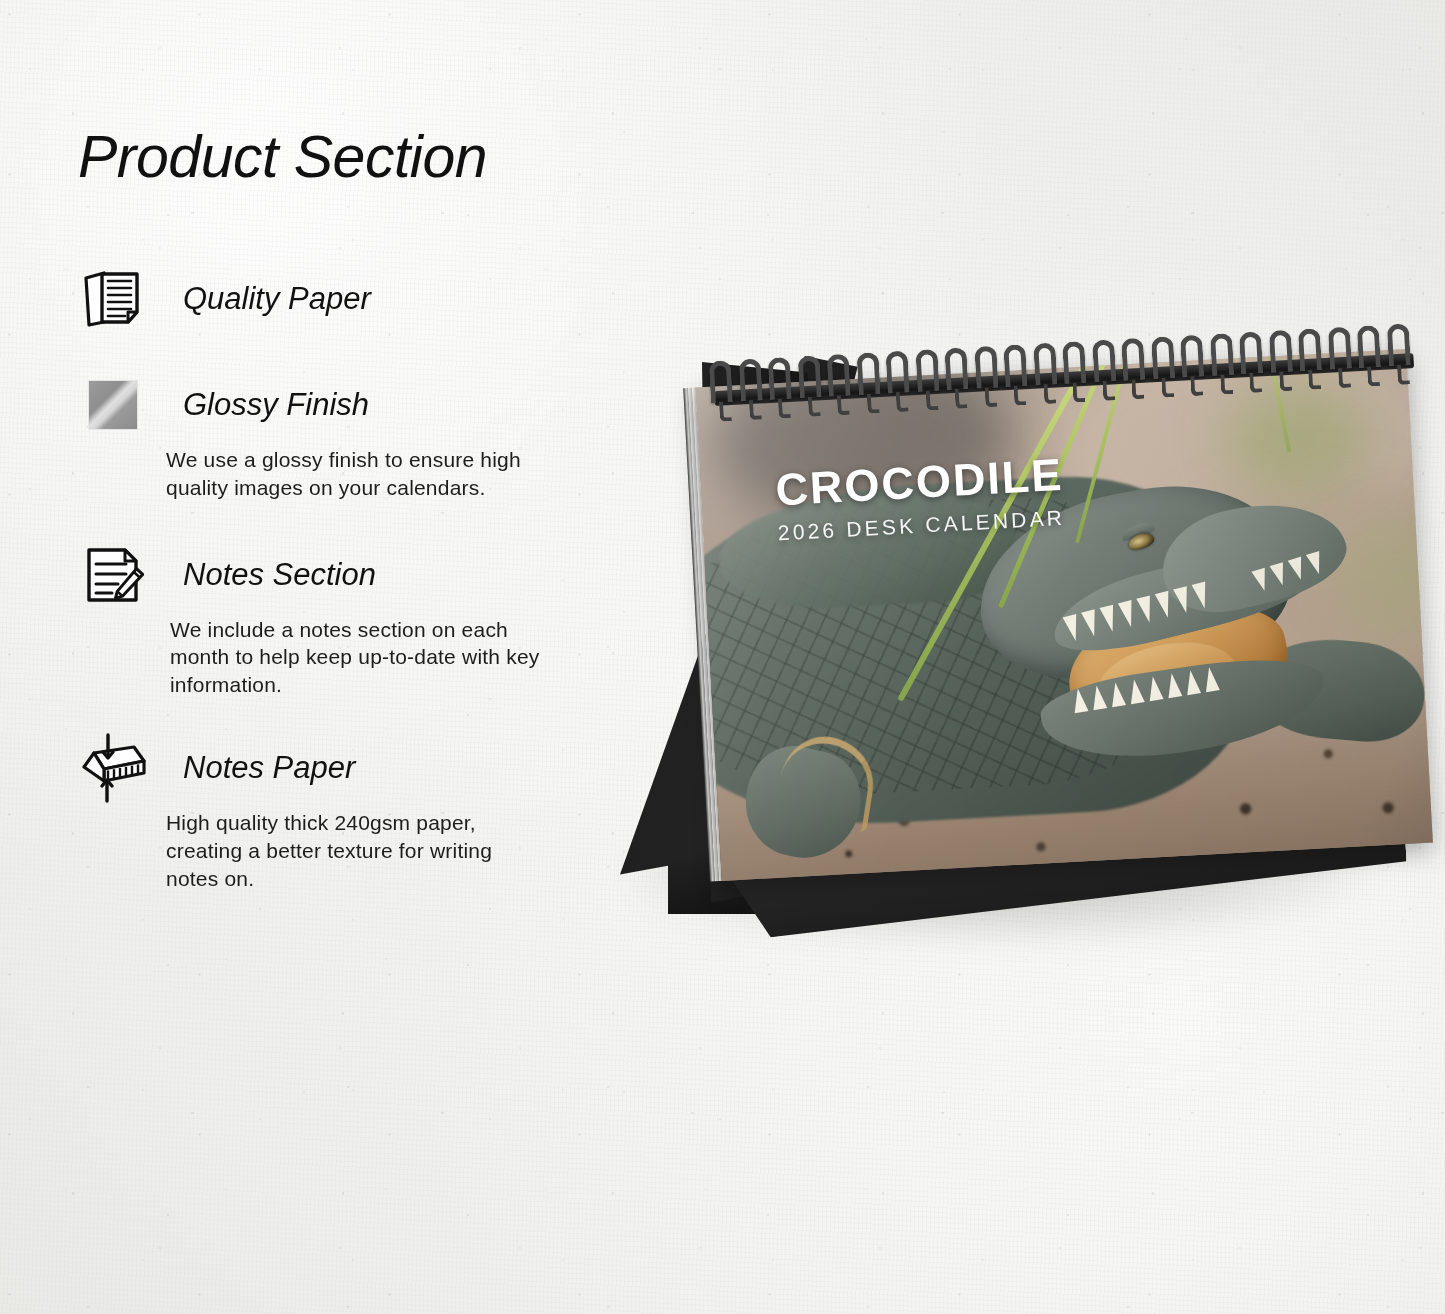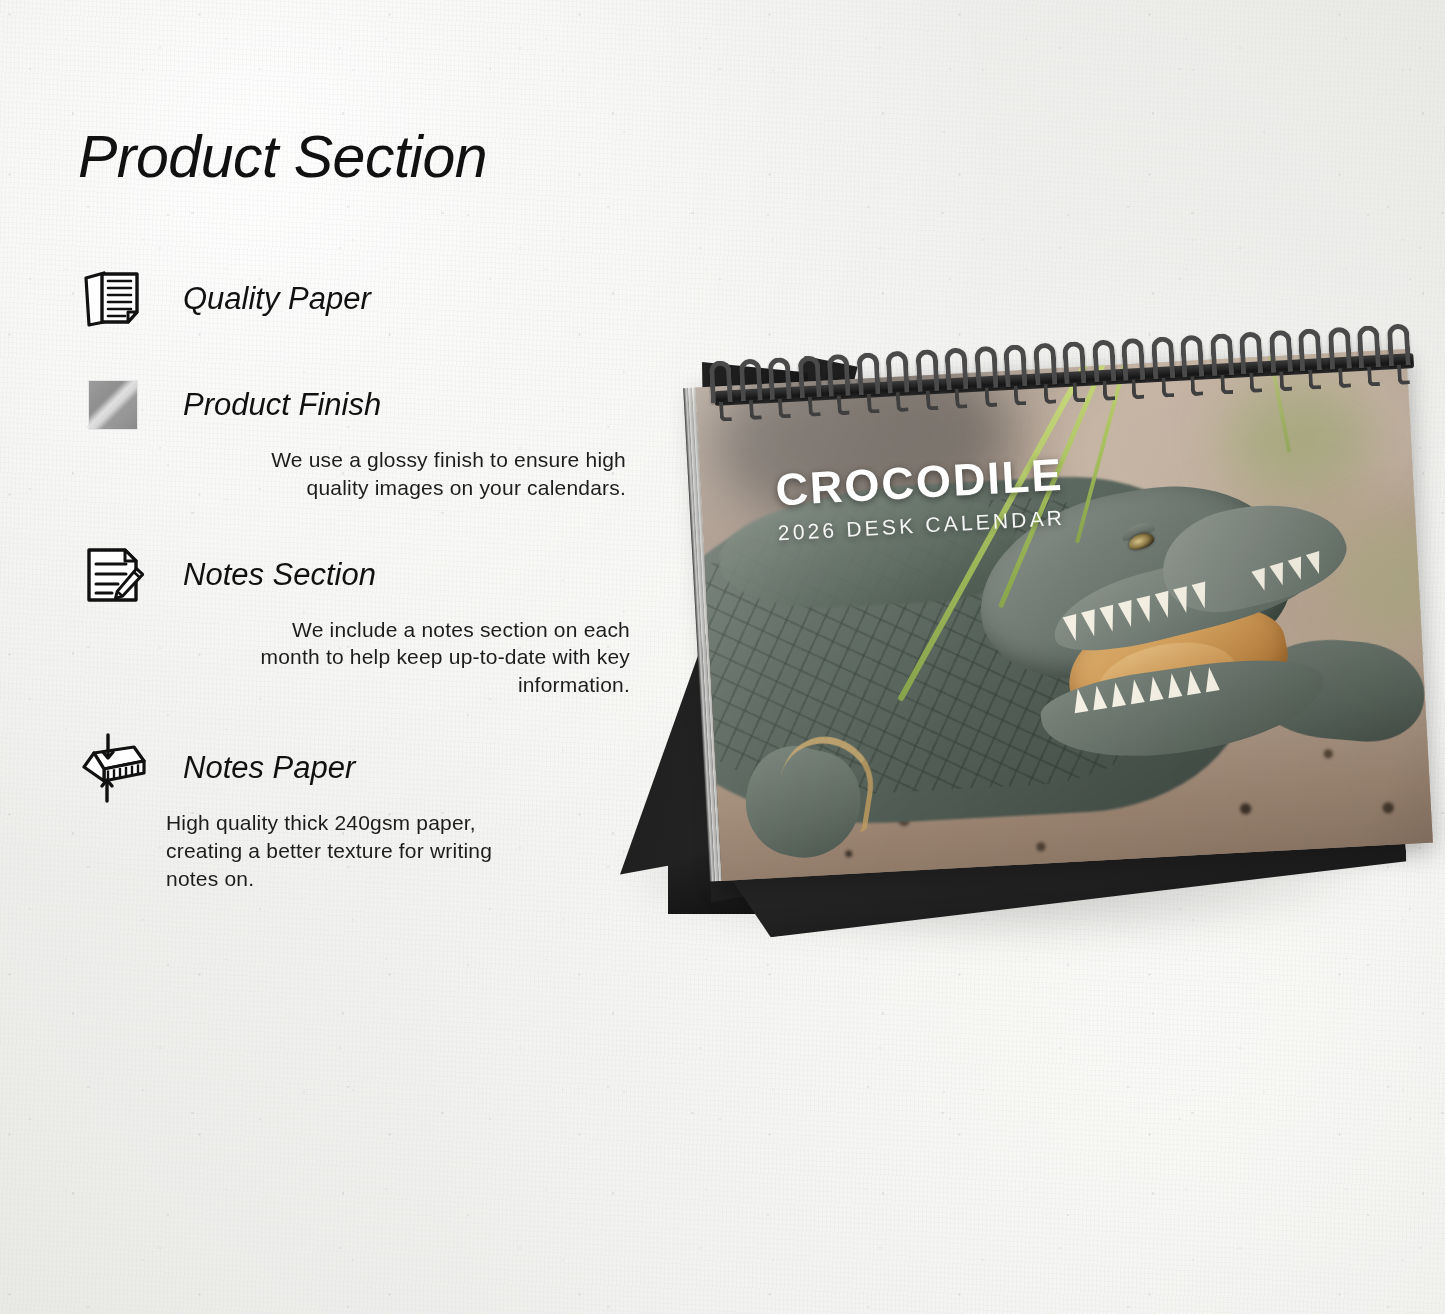--- a/index.html
+++ b/index.html
@@ -105,22 +105,22 @@
     letter-spacing: 0.2px;
     white-space: pre-line;
     margin-left: 88px;
     max-width: 460px;
   }
 
   
   #feature-quality { margin-bottom: 36px; }
   #feature-quality .feature-body { margin-left: 88px; }
   #feature-glossy { margin-bottom: 38px; }
-  #feature-glossy .feature-body { margin-left: 88px; text-align: right; }
-  #feature-notes { margin-bottom: 34px; text-align: right; }
+  #feature-glossy .feature-body { margin-left: 88px; }
+  #feature-notes { margin-bottom: 34px; }
   #feature-notes .feature-body { margin-left: 92px; }
   #feature-thick .feature-body { margin-left: 88px; }
 
   
   .glossy-swatch {
     width: 50px;
     height: 50px;
     position: relative;
     background: linear-gradient(135deg, #9c9c9c 0%, #8e8e8e 35%, #c9c9c9 48%,
                                 #cfcfcf 55%, #9a9a9a 64%, #8b8b8b 100%);
@@ -542,21 +542,21 @@
       </div>
       <div class="feature-title">Quality Paper</div>
     </div>
   </div>
 
   <div class="feature" id="feature-glossy">
     <div class="feature-head">
       <div class="feature-icon">
         <div class="glossy-swatch"></div>
       </div>
-      <div class="feature-title">Product Finish</div>
+      <div class="feature-title">Glossy Finish</div>
     </div>
     <div class="feature-body">We use a glossy finish to ensure high
 quality images on your calendars.</div>
   </div>
 
   <div class="feature" id="feature-notes">
     <div class="feature-head">
       <div class="feature-icon">
         <svg width="62" height="62" viewBox="0 0 62 62">
           <path d="M7 6 L43 6 L54 17 L54 56 L7 56 Z" fill="#fff" stroke="#111" stroke-width="3.4" stroke-linejoin="round"></path>

